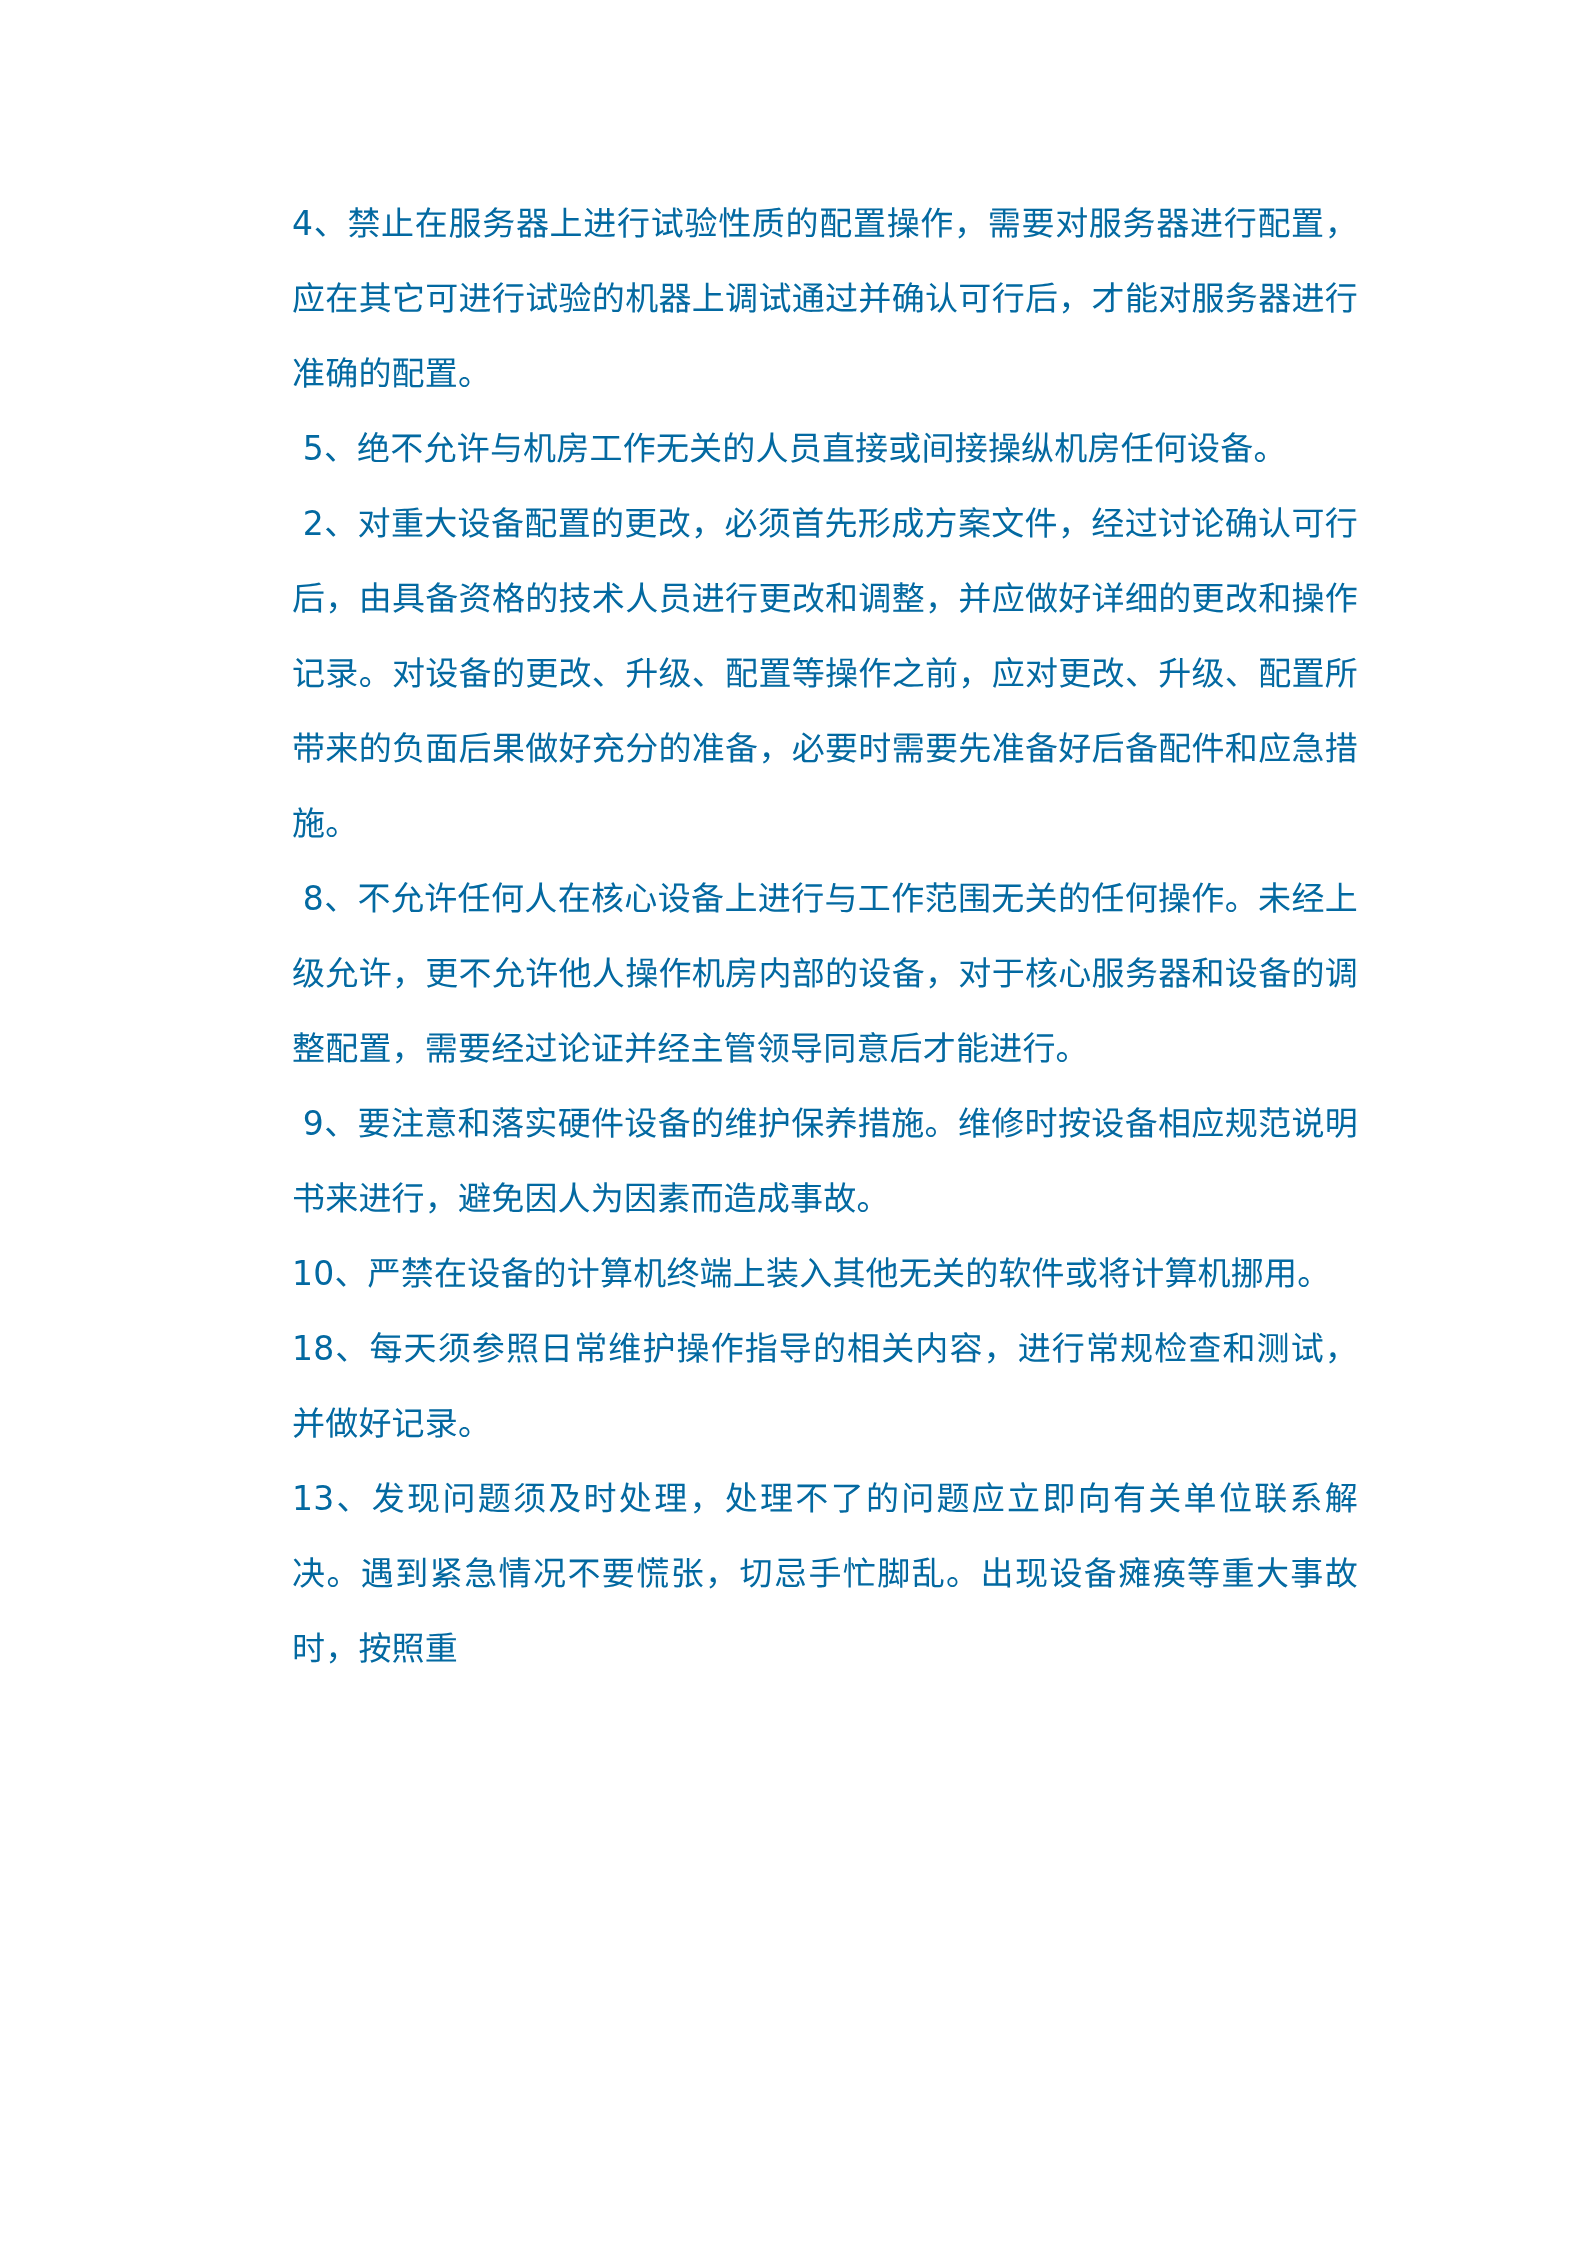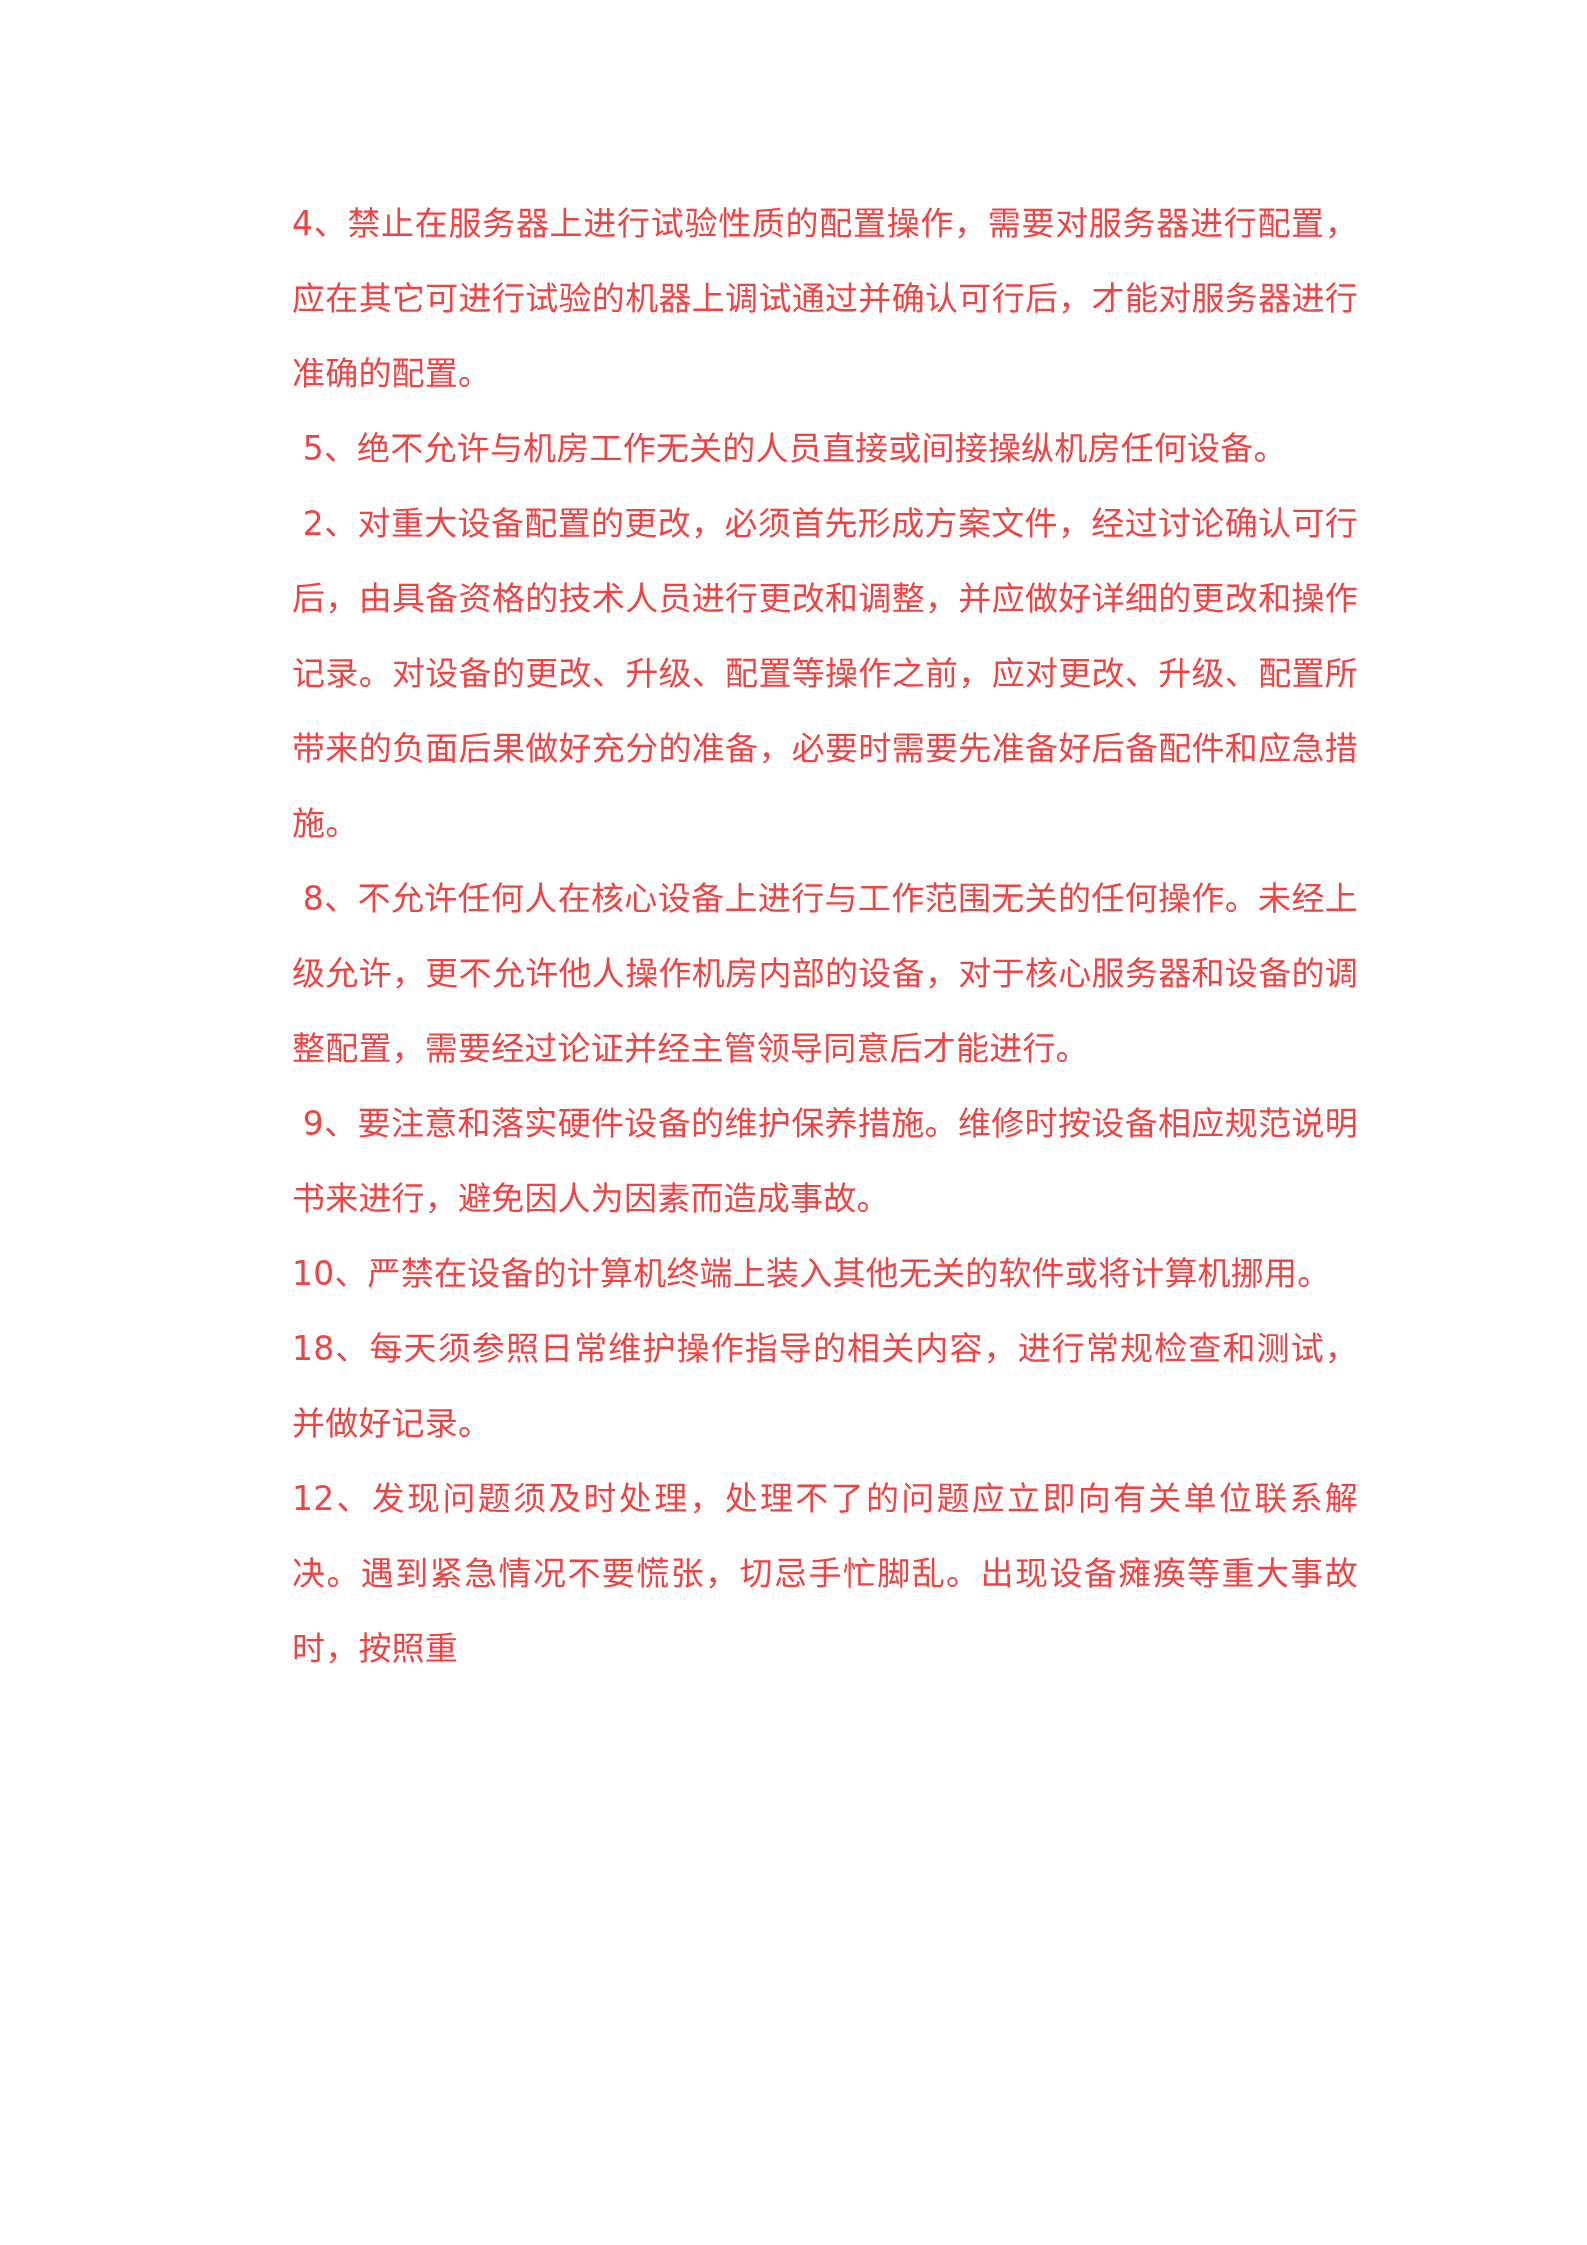--- a/index.html
+++ b/index.html
@@ -24,21 +24,21 @@
   }
   .doc-body {
     position: absolute;
     left: 292px;
     top: 186px;
     width: 1066px;
   }
   .para {
     margin: 0 0 0 0;
     padding: 0;
-    color: #ef4444;
+    color: #0369a1;
     font-size: 33px;
     line-height: 75px;
     letter-spacing: 0.2px;
     text-align: justify;
     text-justify: inter-ideograph;
     word-break: break-all;
     white-space: pre-wrap;
   }
   .para + .para {
     margin-top: 0;
@@ -62,16 +62,16 @@
 
     <p class="para indent"> 8、不允许任何人在核心设备上进行与工作范围无关的任何操作。未经上级允许，更不允许他人操作机房内部的设备，对于核心服务器和设备的调整配置，需要经过论证并经主管领导同意后才能进行。</p>
 
     <p class="para indent"> 9、要注意和落实硬件设备的维护保养措施。维修时按设备相应规范说明书来进行，避免因人为因素而造成事故。</p>
 
     <p class="para">10、严禁在设备的计算机终端上装入其他无关的软件或将计算机挪用。</p>
 
     <p class="para">18、每天须参照日常维护操作指导的相关内容，进行常规检查和测试，并做好记录。</p>
 
 
-    <p class="para">12、发现问题须及时处理，处理不了的问题应立即向有关单位联系解决。遇到紧急情况不要慌张，切忌手忙脚乱。出现设备瘫痪等重大事故时，按照重</p>
+    <p class="para">13、发现问题须及时处理，处理不了的问题应立即向有关单位联系解决。遇到紧急情况不要慌张，切忌手忙脚乱。出现设备瘫痪等重大事故时，按照重</p>
 
   </div>
 </div>
 
 </body></html>

